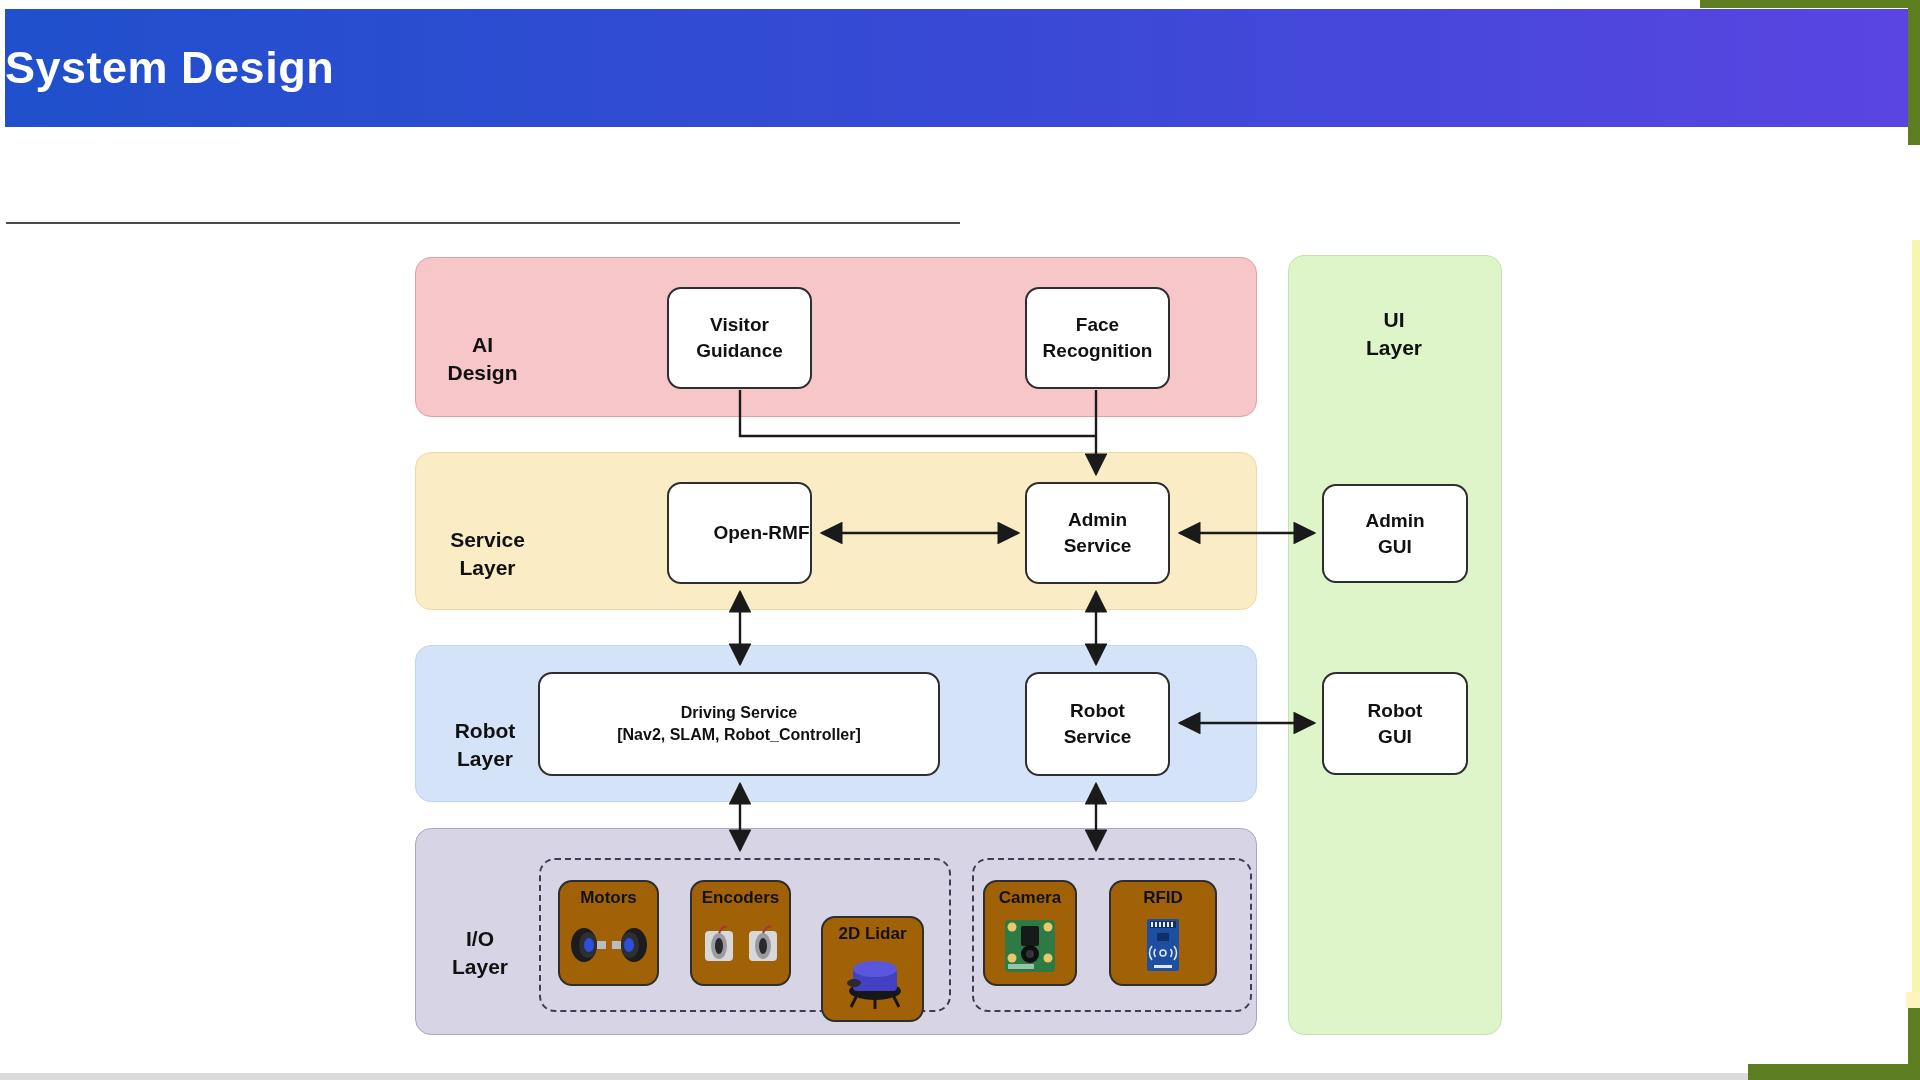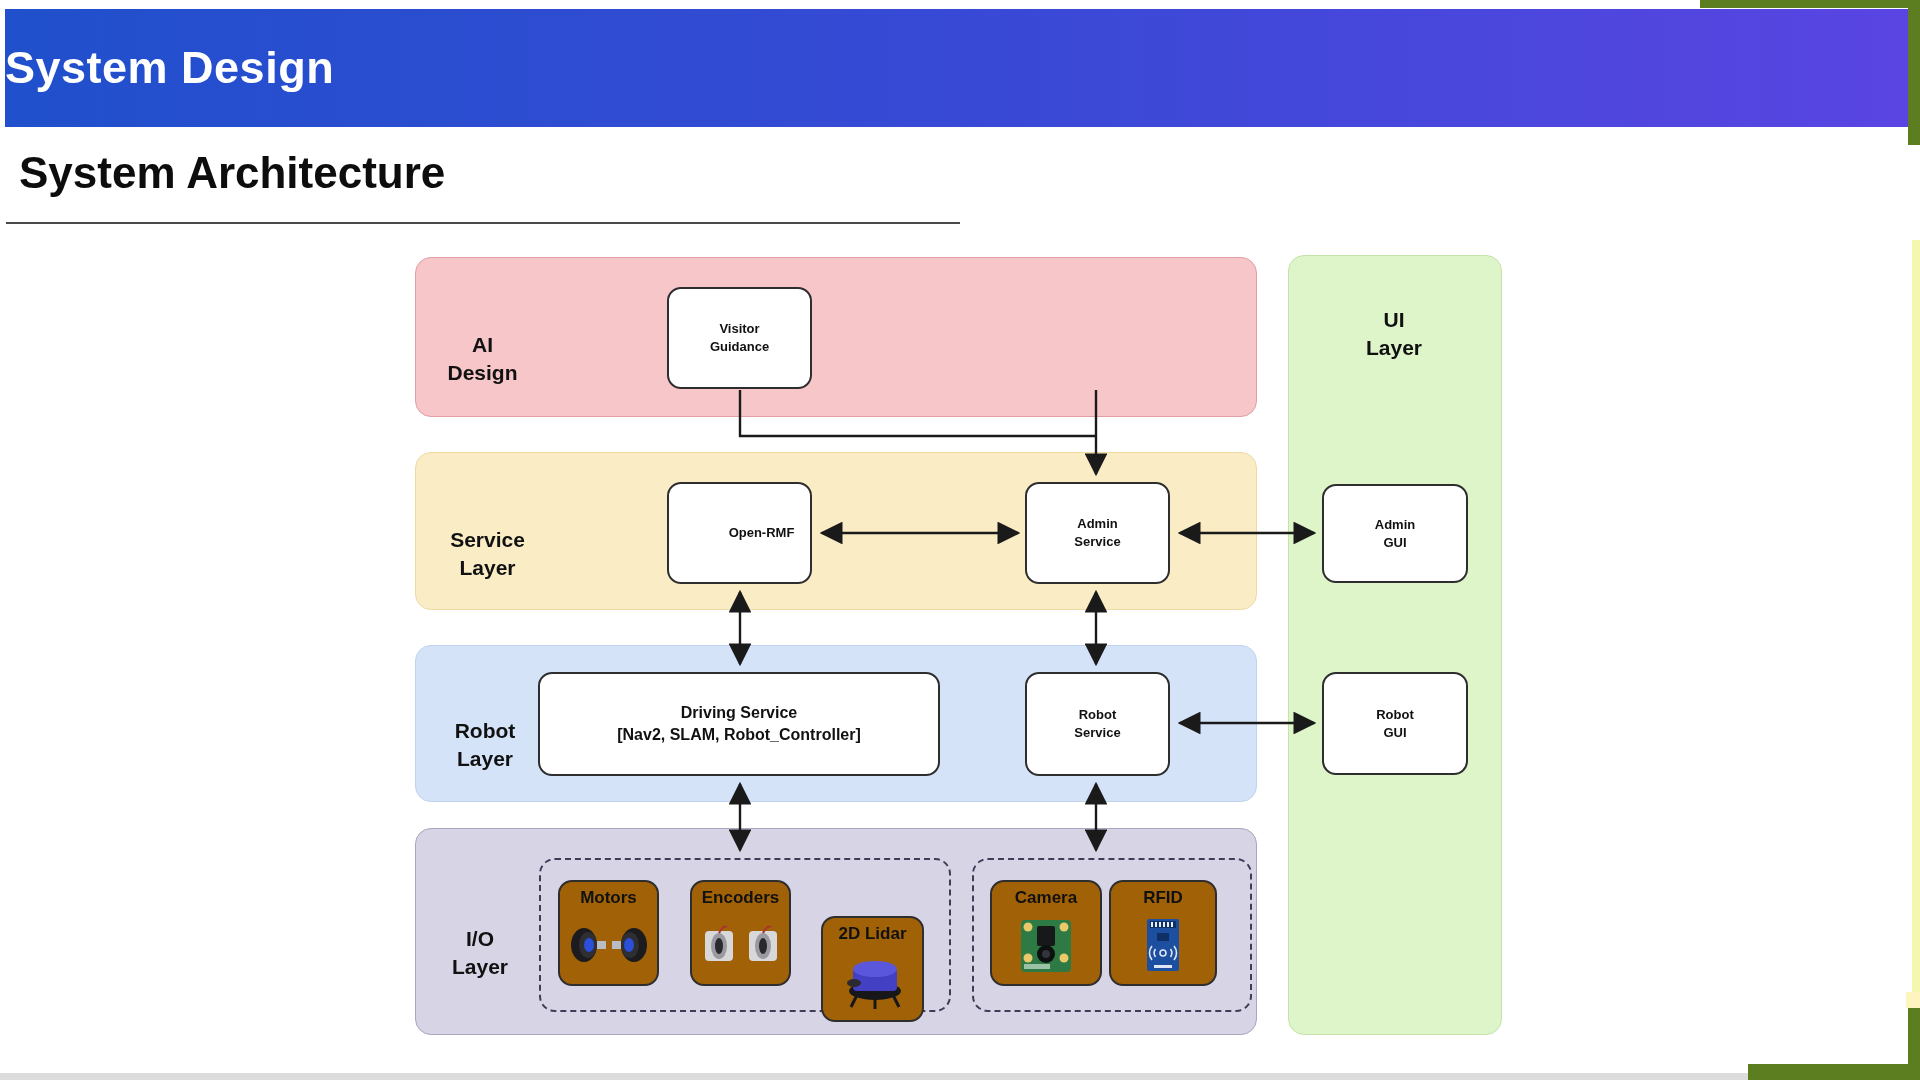--- a/index.html
+++ b/index.html
@@ -40,21 +40,21 @@
   .ll-ai     {left:430px;top:307px;width:105px;}
   .ll-service{left:430px;top:502px;width:115px;}
   .ll-robot  {left:430px;top:693px;width:110px;}
   .ll-io     {left:425px;top:901px;width:110px;}
   .ll-ui     {left:1340px;top:282px;width:108px;}
 
   
   .node{
     background:#ffffff;border:2px solid #2e2e2e;border-radius:14px;
     display:flex;align-items:center;justify-content:center;
-    font-size:13px;font-weight:bold;text-align:center;line-height:1.35;
+    font-size:19px;font-weight:bold;text-align:center;line-height:1.35;
     white-space:pre-line;color:#111;box-sizing:border-box;
   }
   .n-vg   {left:667px;top:287px;width:145px;height:102px;}
   .n-fr   {left:1025px;top:287px;width:145px;height:102px;}
   .n-orm  {left:667px;top:482px;width:145px;height:102px;padding-left:44px;}
   .n-asvc {left:1025px;top:482px;width:145px;height:102px;}
   .n-drv  {left:538px;top:672px;width:402px;height:104px;font-size:16px;}
   .n-rsvc {left:1025px;top:672px;width:145px;height:104px;}
   .n-agui {left:1322px;top:484px;width:146px;height:99px;}
   .n-rgui {left:1322px;top:672px;width:146px;height:103px;}
@@ -67,21 +67,21 @@
   .iog-right{left:972px;top:858px;width:276px;height:150px;}
   .io-card{
     background:#a16207;border:2px solid #2e2e2e;border-radius:14px;
     display:flex;flex-direction:column;align-items:center;box-sizing:border-box;
   }
   .io-card .io-title{font-size:17px;font-weight:bold;margin-top:6px;color:#111;}
   .io-card .io-img{flex:1;display:flex;align-items:center;justify-content:center;}
   .c-motors  {left:558px;top:880px;width:101px;height:106px;}
   .c-encoders{left:690px;top:880px;width:101px;height:106px;}
   .c-lidar   {left:821px;top:916px;width:103px;height:106px;}
-  .c-camera  {left:983px;top:880px;width:112px;height:106px;margin-left:7px;}
+  .c-camera  {left:983px;top:880px;width:94px;height:106px;}
   .c-rfid    {left:1109px;top:880px;width:108px;height:106px;}
 
   
   .wires{left:0;top:0;width:1920px;height:1080px;pointer-events:none;}
 
   
   .strip{background:#5d7d21;}
   .a-top-h   {left:1700px;top:0;width:220px;height:8px;}
   .a-right-v1{left:1908px;top:0;width:12px;height:145px;}
   .a-yellow-strip{left:1912px;top:240px;width:8px;height:752px;background:#f4f7ae;}
@@ -91,21 +91,20 @@
   .a-bot-h   {left:1748px;top:1064px;width:172px;height:16px;}
 </style>
 </head>
 <body>
 
 <div class="stage">
 
   <div class="abs header-bar">
     <div class="header-title">System Design</div>
   </div>
-  <div class="abs section-title">System Architecture</div>
   <div class="abs section-underline"></div>
 
   <div class="abs layer layer-ai"></div>
   <div class="abs layer layer-service"></div>
   <div class="abs layer layer-robot"></div>
   <div class="abs layer layer-io"></div>
   <div class="abs layer layer-ui"></div>
 
   <div class="abs layer-label ll-ai">AI
 Design</div>
@@ -132,20 +131,22 @@
       <path d="M740,592 L740,664" marker-start="url(#ah)" marker-end="url(#ah)"></path>
       <path d="M1096,592 L1096,664" marker-start="url(#ah)" marker-end="url(#ah)"></path>
       <path d="M1180,723 L1314,723" marker-start="url(#ah)" marker-end="url(#ah)"></path>
       <path d="M740,784 L740,850" marker-start="url(#ah)" marker-end="url(#ah)"></path>
       <path d="M1096,784 L1096,850" marker-start="url(#ah)" marker-end="url(#ah)"></path>
     </g>
   </svg>
 
   <div class="abs node n-vg">Visitor
 Guidance</div>
+  <div class="abs node n-fr">Face
+Recognition</div>
   <div class="abs node n-orm">Open-RMF</div>
   <div class="abs node n-asvc">Admin
 Service</div>
   <div class="abs node n-drv">Driving Service
 [Nav2, SLAM, Robot_Controller]</div>
   <div class="abs node n-rsvc">Robot
 Service</div>
   <div class="abs node n-agui">Admin
 GUI</div>
   <div class="abs node n-rgui">Robot

